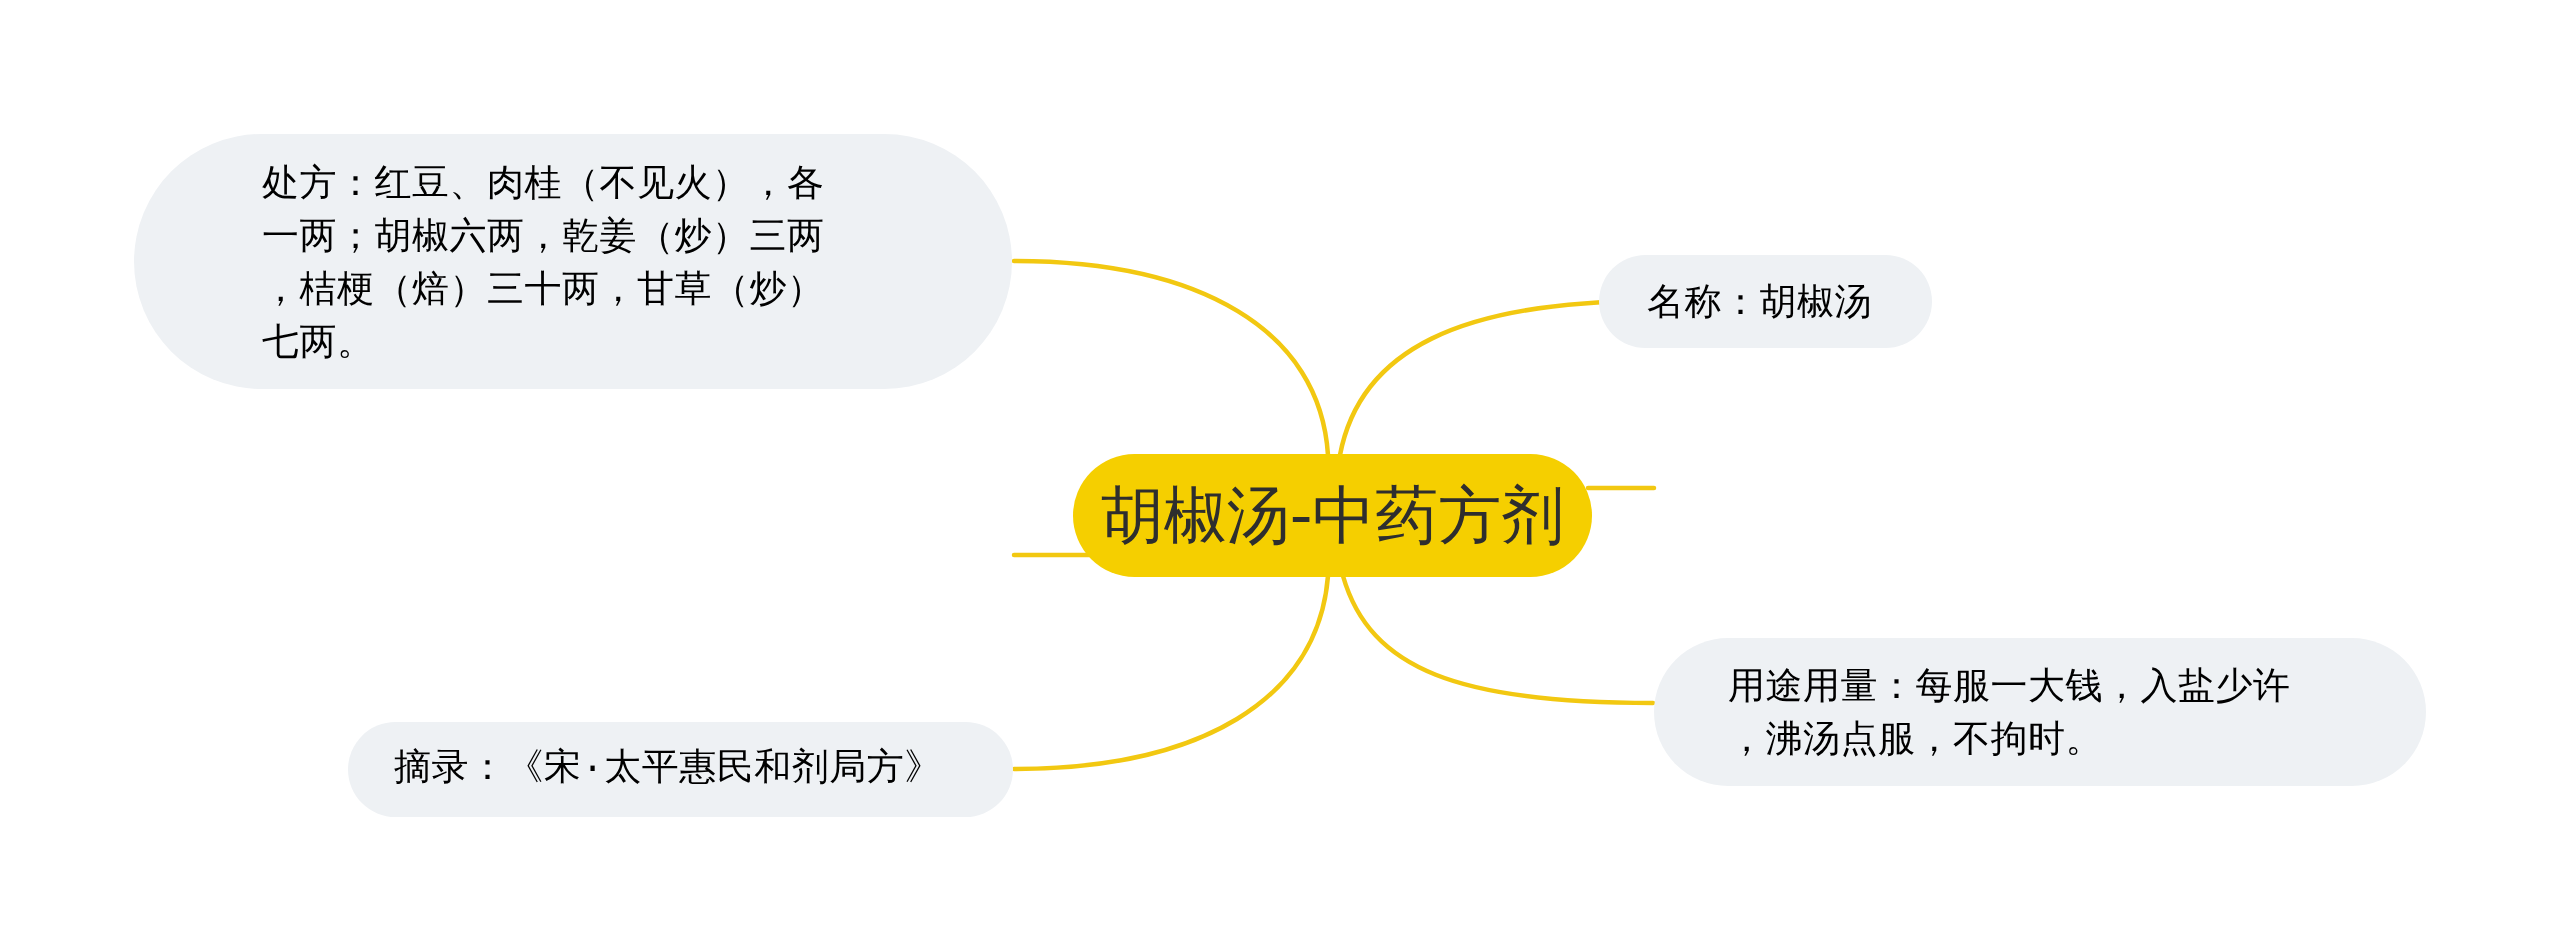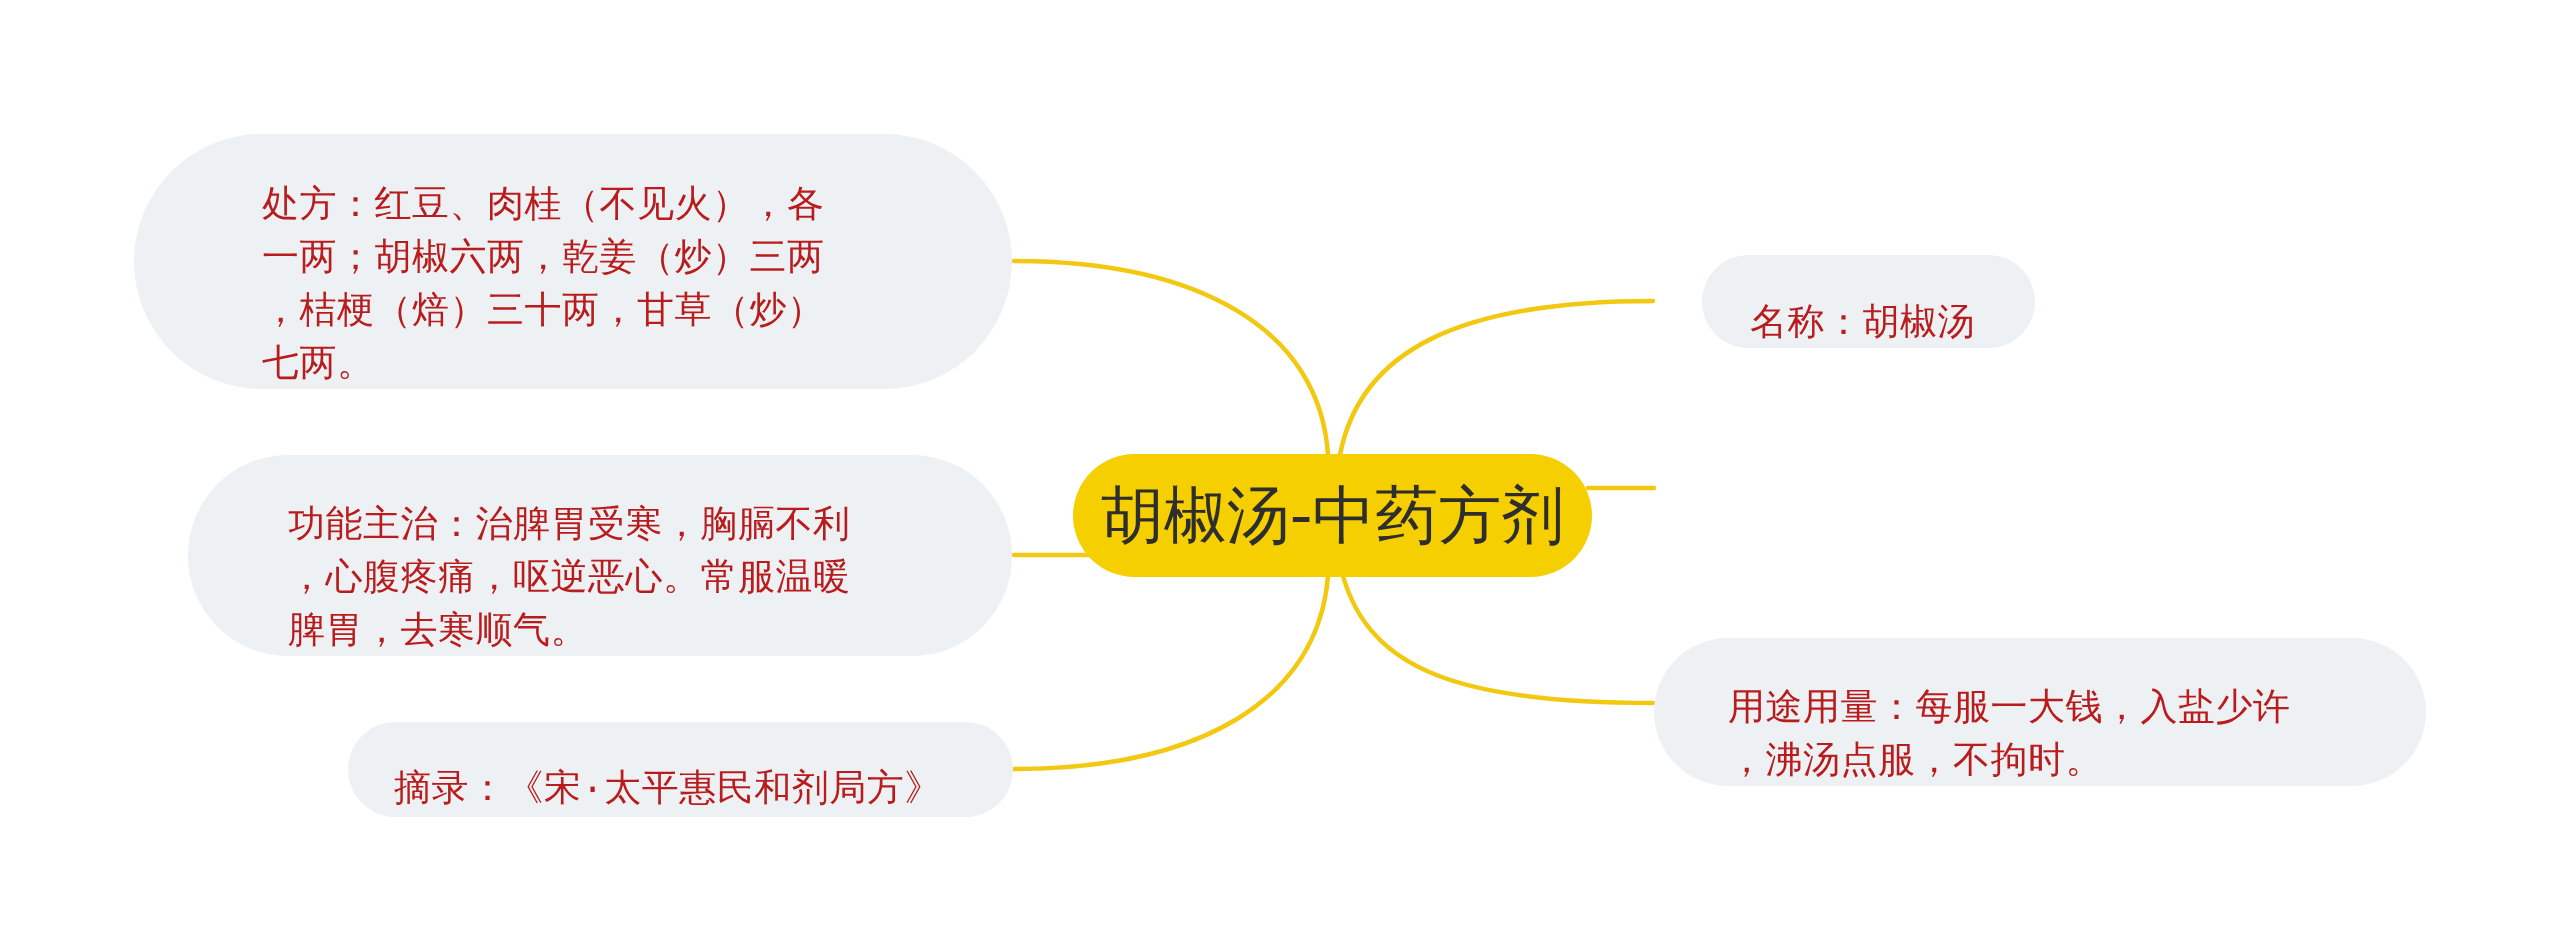--- a/index.html
+++ b/index.html
@@ -2,21 +2,21 @@
 <html><head>
 <meta charset="utf-8">
 <style>
   html, body { margin: 0; padding: 0; background: #ffffff; }
   body { width: 2560px; height: 951px; position: relative; overflow: hidden;
          font-family: "DejaVu Sans", "Liberation Sans", sans-serif; }
   #canvas { position: absolute; left: 0; top: 0; width: 2560px; height: 951px; }
   svg.links { position: absolute; left: 0; top: 0; width: 2560px; height: 951px; }
   svg.links path { fill: none; stroke: #f2c811; stroke-width: 4.5; stroke-linecap: round; }
   .node { position: absolute; box-sizing: border-box; background: #eef1f4;
-          color: #b91c1c; font-size: 37px; line-height: 53px; display: flex; align-items: flex-end; }
+          color: #000000; font-size: 37px; line-height: 53px; display: flex; align-items: center; }
   .node .txt { white-space: pre-line; letter-spacing: 0.5px; }
   .root { position: absolute; box-sizing: border-box; background: #f5cf00; color: #2e2e2e;
           font-size: 63px; display: flex; align-items: center; justify-content: center;
           border-radius: 62px; }
 </style>
 </head>
 <body>
 
 <div id="canvas">
 
@@ -33,31 +33,26 @@
     <span>胡椒汤-中药方剂</span>
   </div>
 
   <div class="node" style="left:134px; top:134px; width:878px; height:255px; border-radius:128px; padding-left:128px;">
     <span class="txt">处方：红豆、肉桂（不见火），各
 一两；胡椒六两，乾姜（炒）三两
 ，桔梗（焙）三十两，甘草（炒）
 七两。</span>
   </div>
 
-  <div class="node" style="left:188px; top:455px; width:824px; height:201px; border-radius:100px; padding-left:100px;">
-    <span class="txt">功能主治：治脾胃受寒，胸膈不利
-，心腹疼痛，呕逆恶心。常服温暖
-脾胃，去寒顺气。</span>
-  </div>
 
   <div class="node" style="left:348px; top:722px; width:665px; height:95px; border-radius:48px; padding-left:46px;font-family:Liberation Mono, monospace;">
     <span class="txt">摘录：《宋·太平惠民和剂局方》</span>
   </div>
 
-  <div class="node" style="left:1702px; top:255px; width:333px; height:93px; border-radius:47px; padding-left:48px;">
+  <div class="node" style="left:1599px; top:255px; width:333px; height:93px; border-radius:47px; padding-left:48px;">
     <span class="txt">名称：胡椒汤</span>
   </div>
 
 
   <div class="node" style="left:1654px; top:629px; width:772px; height:148px; border-radius:74px; padding-left:74px;margin-top:9px;">
     <span class="txt">用途用量：每服一大钱，入盐少许
 ，沸汤点服，不拘时。</span>
   </div>
 
 </div>

